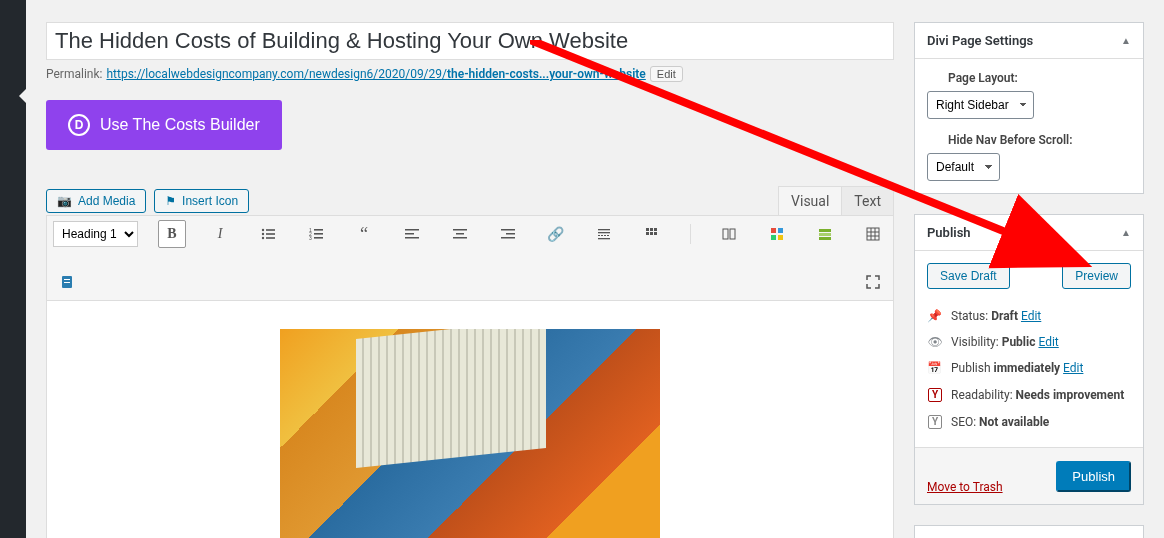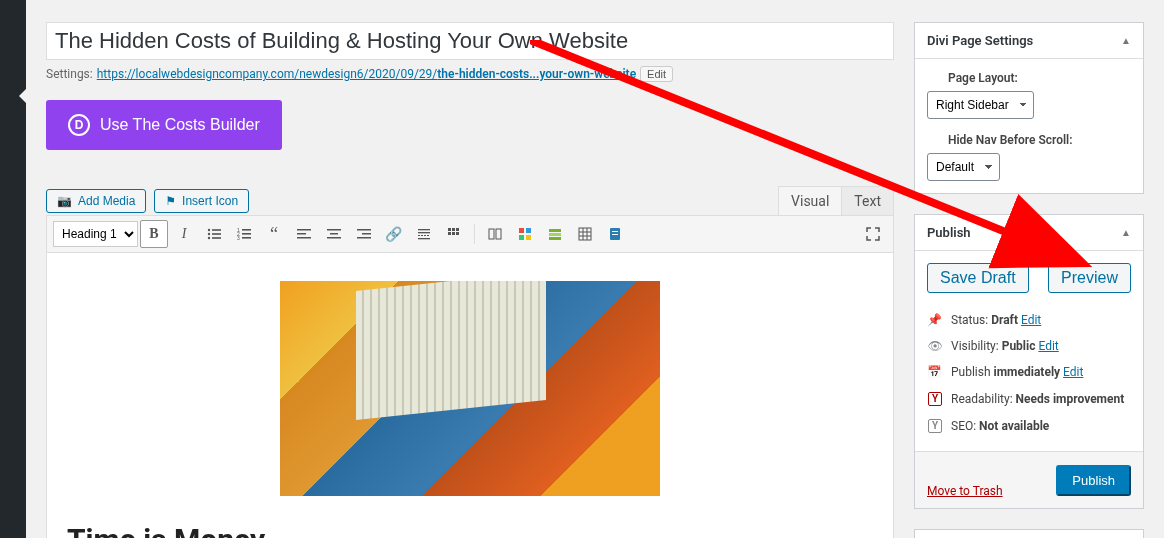--- a/index.html
+++ b/index.html
@@ -21,39 +21,39 @@
 
 .media-row { margin-top: 36px; display: flex; gap: 8px; align-items: center; }
 .outline-btn { border: 1px solid #0071a1; color: #0071a1; background: #f3f5f6; padding: 4px 10px; font-size: 12px; border-radius: 3px; display: inline-flex; align-items: center; gap: 6px; cursor: pointer; }
 
 .tabs { margin-left: auto; display: flex; }
 .tab { padding: 6px 12px; border: 1px solid #ddd; border-bottom: none; background: #ebebeb; color: #555; font-size: 14px; cursor: pointer; }
 .tab.active { background: #f5f5f5; color: #555; border-bottom-color: #f5f5f5; }
 .tab + .tab { border-left: none; }
 
 .editor-wrap { margin-top: 0; border: 1px solid #ddd; background: #fff; }
-.toolbar { display: flex; align-items: center; gap: 2px; padding: 4px 6px; border-bottom: 1px solid #ddd; background: #f5f5f5; flex-wrap: wrap; }
+.toolbar { display: flex; align-items: center; gap: 20px; padding: 4px 6px; border-bottom: 1px solid #ddd; background: #f5f5f5; flex-wrap: wrap; }
 .tb-select { height: 26px; border: 1px solid #ccc; font-size: 12px; padding: 0 4px; background: #fff; }
 .tb-btn { width: 28px; height: 28px; border: 1px solid transparent; background: transparent; display: inline-flex; align-items: center; justify-content: center; color: #555; font-size: 14px; cursor: pointer; border-radius: 2px; }
 .tb-btn.bold-active { border: 1px solid #999; background: #fff; font-weight: bold; font-family: Georgia, serif; }
 .tb-sep { width: 1px; height: 20px; background: #ddd; margin: 0 4px; }
 .tb-right { margin-left: auto; }
 .editor-body { padding: 20px; min-height: 280px; text-align: center; }
 .editor-body .content-image { width: 380px; height: 215px; margin: 8px auto 0; background: linear-gradient(135deg,#f0a020 0%,#f0c040 20%,#d88820 20%,#e09830 40%,#2a6ca0 40%,#3a7cb0 60%,#c0501a 60%,#e06020 80%,#f0a020 80%); position: relative; overflow: hidden; }
 .editor-body .content-image::before { content:''; position:absolute; left:20%; top:0; width:50%; height:60%; background: repeating-linear-gradient(90deg,#e8e8d8 0 6px,#c8c8b8 6px 8px); transform: skewY(-6deg); }
 .editor-body h2 { text-align: left; font-size: 30px; font-weight: 700; margin-top: 26px; color: #222; }
 
 .panel { background: #fff; border: 1px solid #ccd0d4; margin-bottom: 20px; }
 .panel-header { padding: 10px 12px; border-bottom: 1px solid #ddd; font-size: 13px; font-weight: 600; display: flex; align-items: center; justify-content: space-between; cursor: pointer; }
 .panel-header .tri { font-size: 10px; color: #72777c; }
 .panel-body { padding: 12px; font-size: 12px; color: #444; }
 .panel-body label { display: block; font-weight: 600; margin-bottom: 6px; padding-left: 21px; }
 .panel-select { border: 1px solid #7e8993; background: #fff; padding: 4px 24px 4px 8px; font-size: 12px; border-radius: 3px; height: 28px; appearance: none; background-image: linear-gradient(45deg, transparent 50%, #555 50%), linear-gradient(135deg, #555 50%, transparent 50%); background-position: right 10px center, right 6px center; background-size: 4px 4px, 4px 4px; background-repeat: no-repeat; }
 .pub-actions { display: flex; justify-content: space-between; margin-bottom: 14px; }
-.btn { border: 1px solid #0071a1; color: #0071a1; background: #f3f5f6; padding: 5px 12px; font-size: 16px; border-radius: 3px; cursor: pointer; }
+.btn { border: 1px solid #0071a1; color: #0071a1; background: #f3f5f6; padding: 5px 12px; font-size: 12px; border-radius: 3px; cursor: pointer; }
 .btn-primary { background: #007cba; border-color: #007cba; color: #fff; padding: 6px 14px; border-radius: 3px; font-size: 13px; cursor: pointer; }
 .pub-row { display: flex; align-items: center; gap: 8px; padding: 6px 0; font-size: 12px; }
 .pub-row .icon { width: 16px; color: #82878c; text-align: center; }
 .pub-row a { color: #0073aa; text-decoration: underline; }
 .pub-row b { font-weight: 700; }
 .pub-footer { border-top: 1px solid #ddd; padding: 10px 12px; display: flex; justify-content: space-between; align-items: center; background: #f5f5f5; }
 .pub-footer a { color: #a00; text-decoration: underline; font-size: 12px; margin-top: 22px; }
 .y-icon { display:inline-block; width:14px; height:14px; border:1px solid #a00; color:#a00; font-weight:bold; font-size:10px; text-align:center; line-height:12px; border-radius:2px; }
 
 .annotation-arrow { position: absolute; left: 530px; top: 40px; pointer-events: none; }
@@ -62,21 +62,21 @@
 <body>
 
 <div class="admin-bar">
   <div class="active-marker"></div>
 </div>
 
 <div class="main">
   <div class="content-col">
     <input class="title-input" value="The Hidden Costs of Building &amp; Hosting Your Own Website" style="">
     <div class="permalink-row">
-      <span>Settings:</span>
+      <span>Permalink:</span>
       <a href="#"><span>https://localwebdesigncompany.com/newdesign6/2020/09/29/</span><span class="slug-bold">the-hidden-costs...your-own-website</span></a>
       <button class="small-btn">Edit</button>
     </div>
 
     <button class="divi-btn">
       <span class="d-icon">D</span>
       <span>Use The Costs Builder</span>
     </button>
 
     <div class="media-row">

